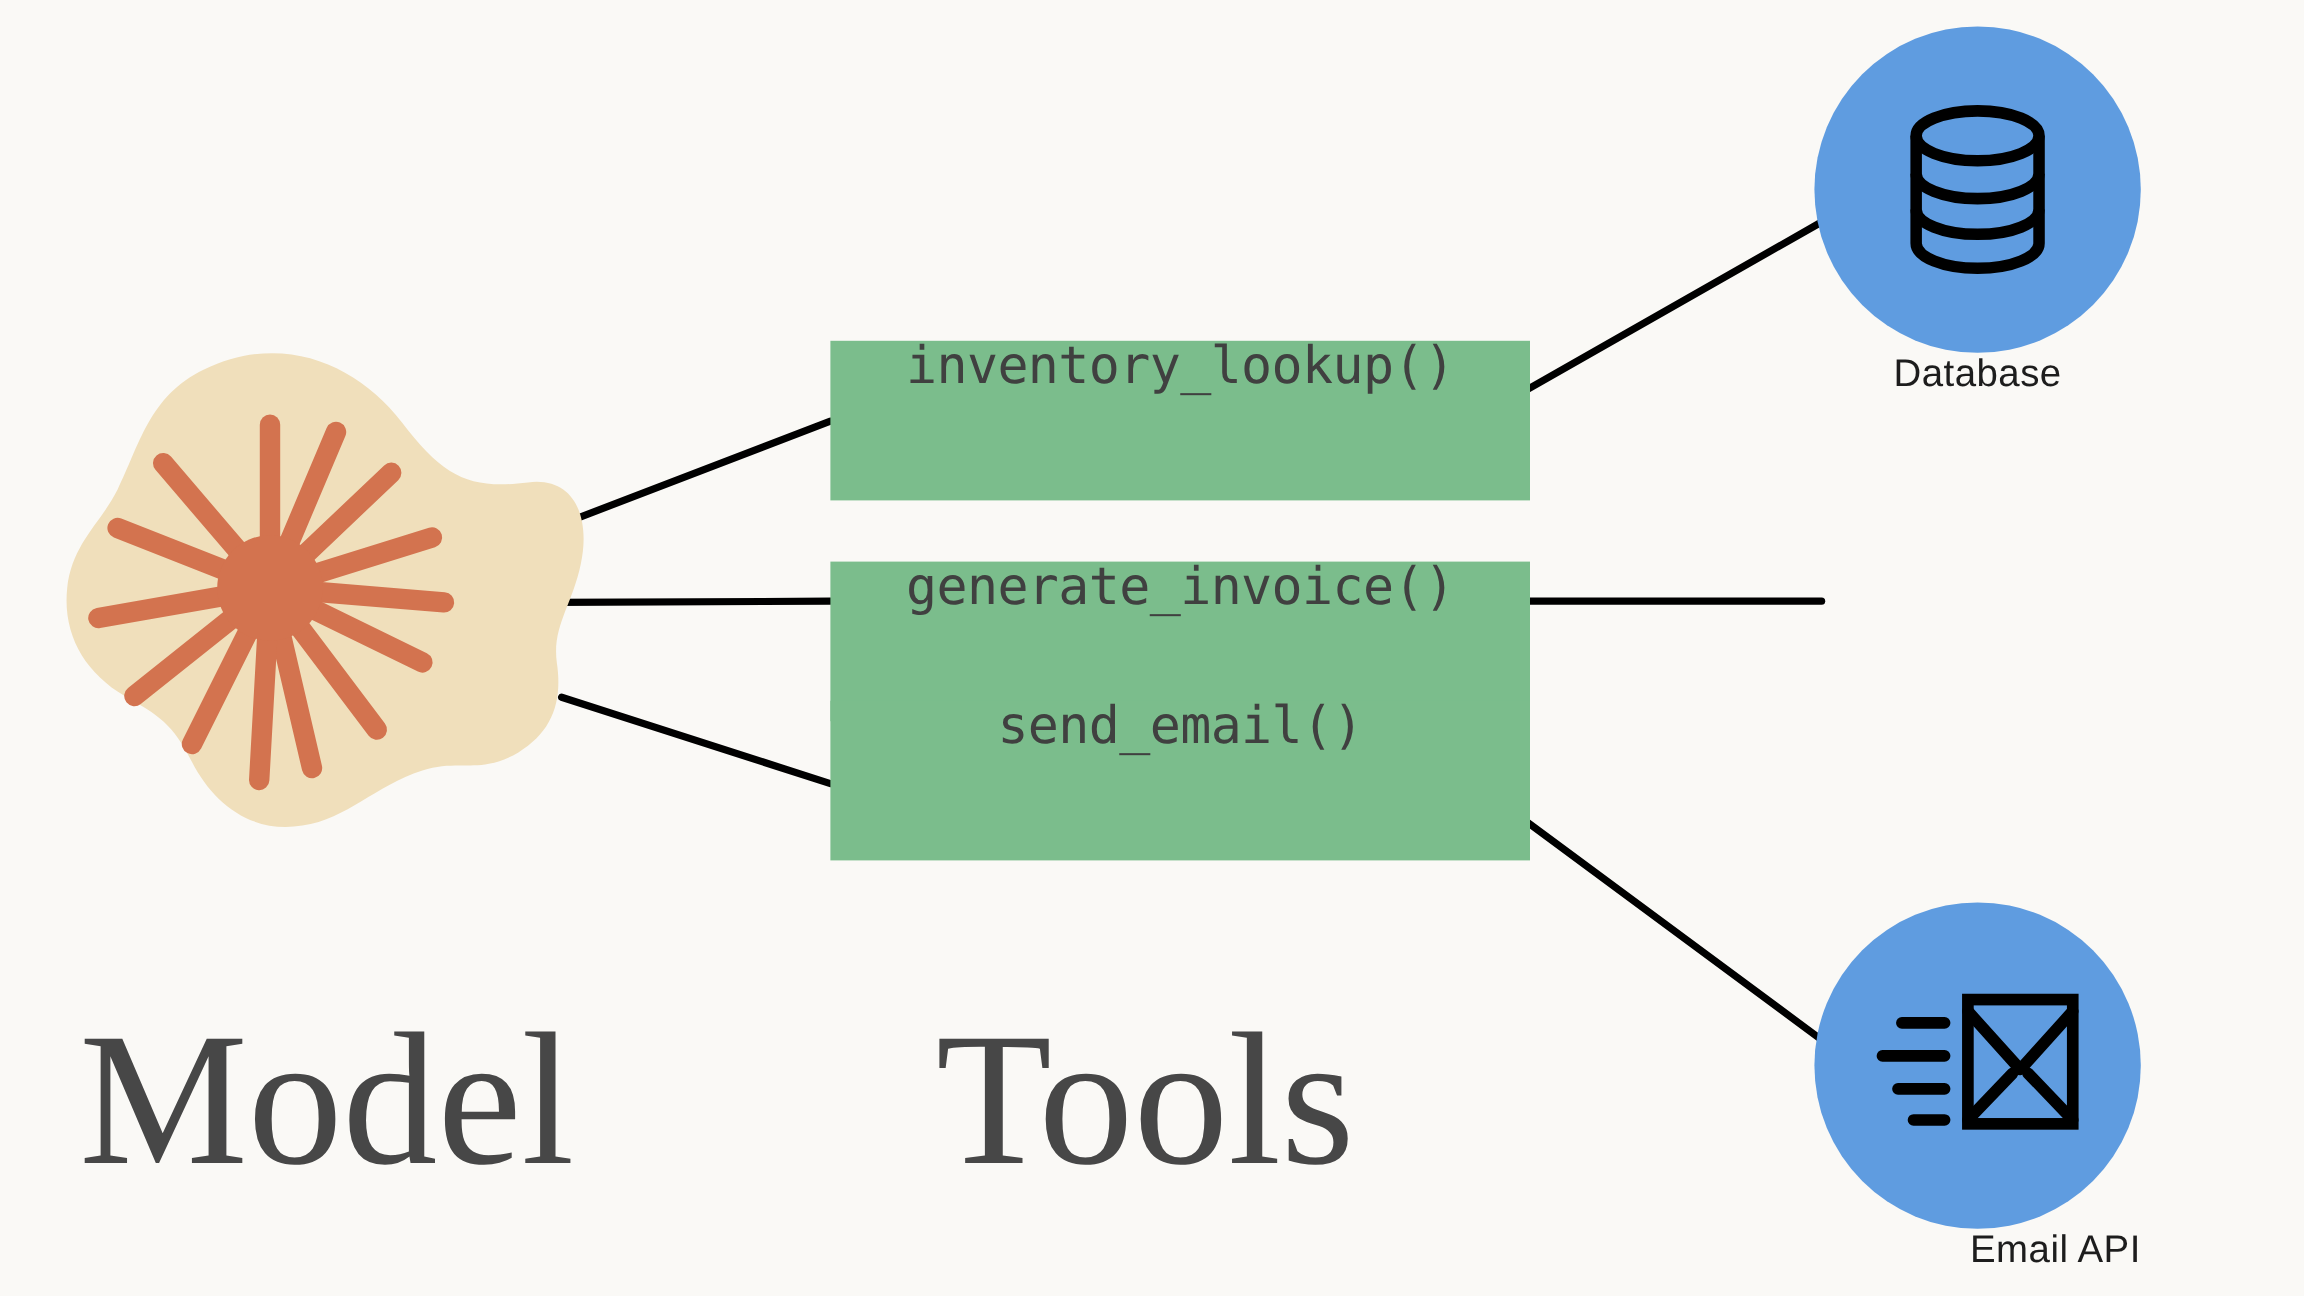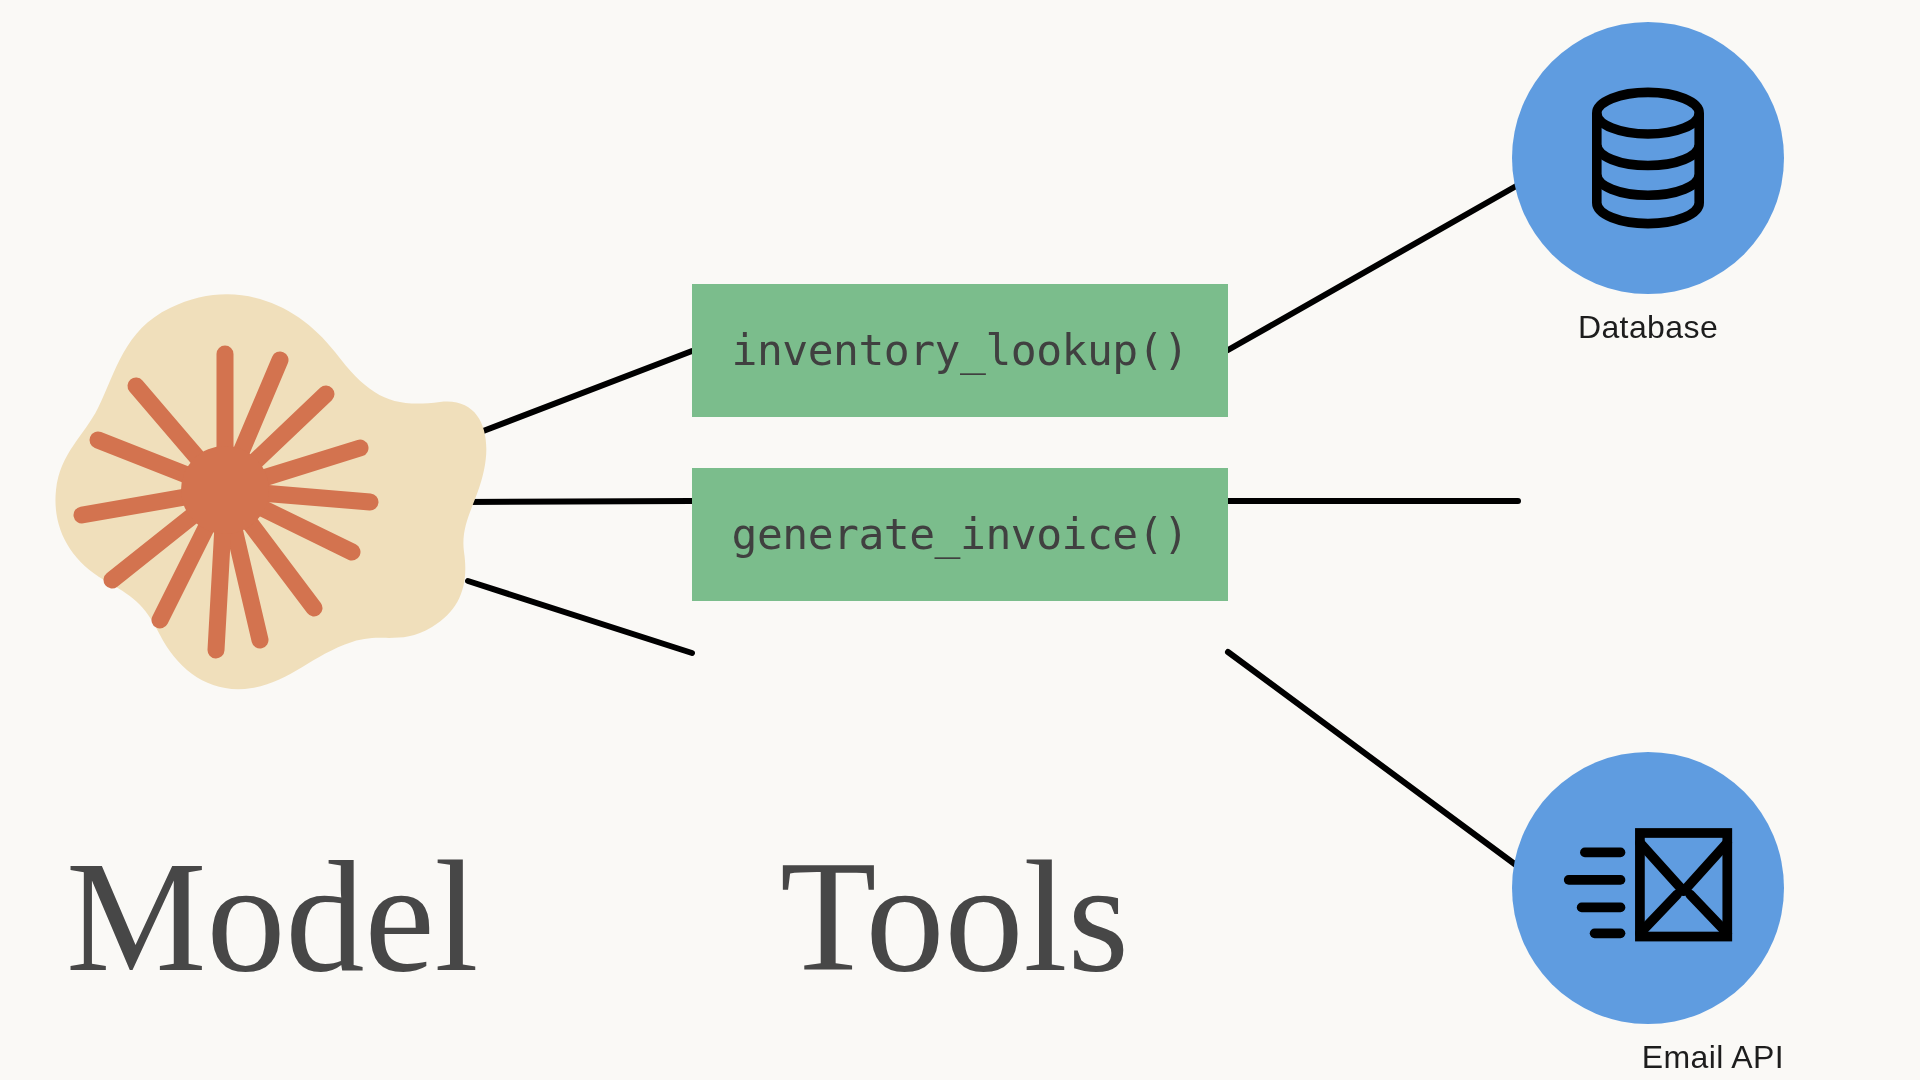--- a/index.html
+++ b/index.html
@@ -36,25 +36,25 @@
     top: 290px;
     width: 450px;
     height: 420px;
   }
   #model-blob-svg { display: block; width: 450px; height: 420px; }
 
   
   .tool-box {
     position: absolute;
     left: 692px;
-    width: 536px;
+    width: 583px;
     height: 133px;
     background: #7bbd8c;
     display: flex;
-    align-items: center;
+    align-items: flex-start;
     justify-content: center;
     overflow: hidden;
   }
   .tool-box-label {
     font-family: "DejaVu Sans Mono", "Liberation Mono", monospace;
     font-size: 43px;
     letter-spacing: -0.5px;
     color: #404040;
     white-space: nowrap;
     line-height: 1;
@@ -73,21 +73,21 @@
     width: 272px;
     height: 272px;
     border-radius: 50%;
     background: #5f9ce0;
     display: flex;
     align-items: center;
     justify-content: center;
   }
   .service-circle svg { display: block; }
   .service-label {
-    margin-top: 16px;
+    margin-top: 0;
     font-family: "Liberation Sans", sans-serif;
     font-size: 32px;
     color: #1d1d1d;
     letter-spacing: 0.4px;
     line-height: 1.1;
   }
   #service-node-0 { left: 1512px; top: 22px; }
   #service-node-1 { left: 1512px; top: 378px; }
   #service-node-2 { left: 1512px; top: 752px; text-align: right; }
 
@@ -146,20 +146,23 @@
       </g>
     </svg>
   </div>
 
   <div class="tool-box" id="tool-box-0">
     <span class="tool-box-label">inventory_lookup()</span>
   </div>
   <div class="tool-box" id="tool-box-1">
     <span class="tool-box-label">generate_invoice()</span>
   </div>
+  <div class="tool-box" id="tool-box-2">
+    <span class="tool-box-label">send_email()</span>
+  </div>
 
   <div class="service-node" id="service-node-0">
     <div class="service-circle">
       <svg width="160" height="160" viewBox="0 0 100 100" xmlns="http://www.w3.org/2000/svg" fill="none" stroke="#000000" stroke-width="6">
         <ellipse cx="50" cy="22" rx="32" ry="13"></ellipse>
         <path d="M18 22 V78 C18 85.2 32.3 91 50 91 C67.7 91 82 85.2 82 78 V22"></path>
         <path d="M18 41.7 C18 48.9 32.3 54.7 50 54.7 C67.7 54.7 82 48.9 82 41.7"></path>
         <path d="M18 60.3 C18 67.5 32.3 73.3 50 73.3 C67.7 73.3 82 67.5 82 60.3"></path>
       </svg>
     </div>

